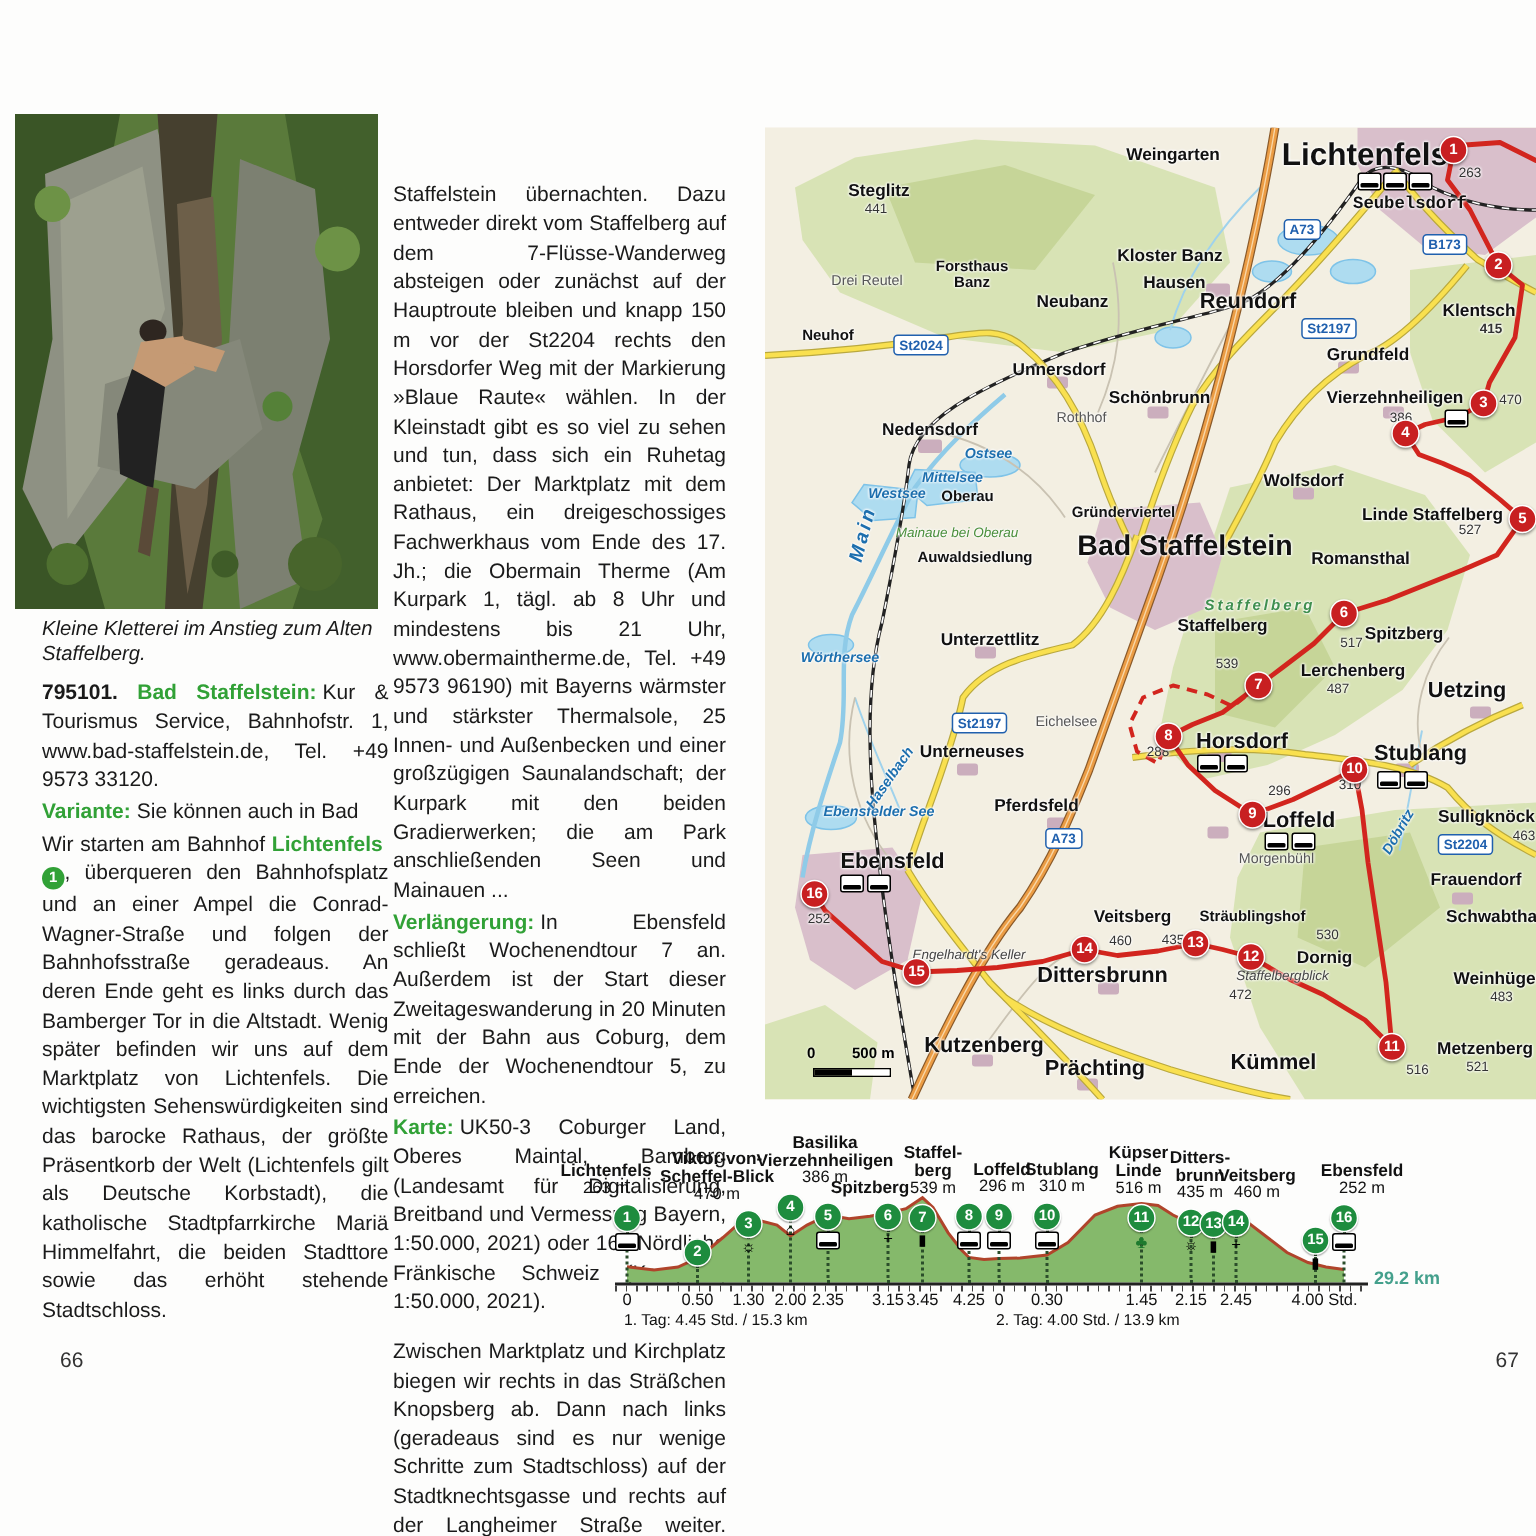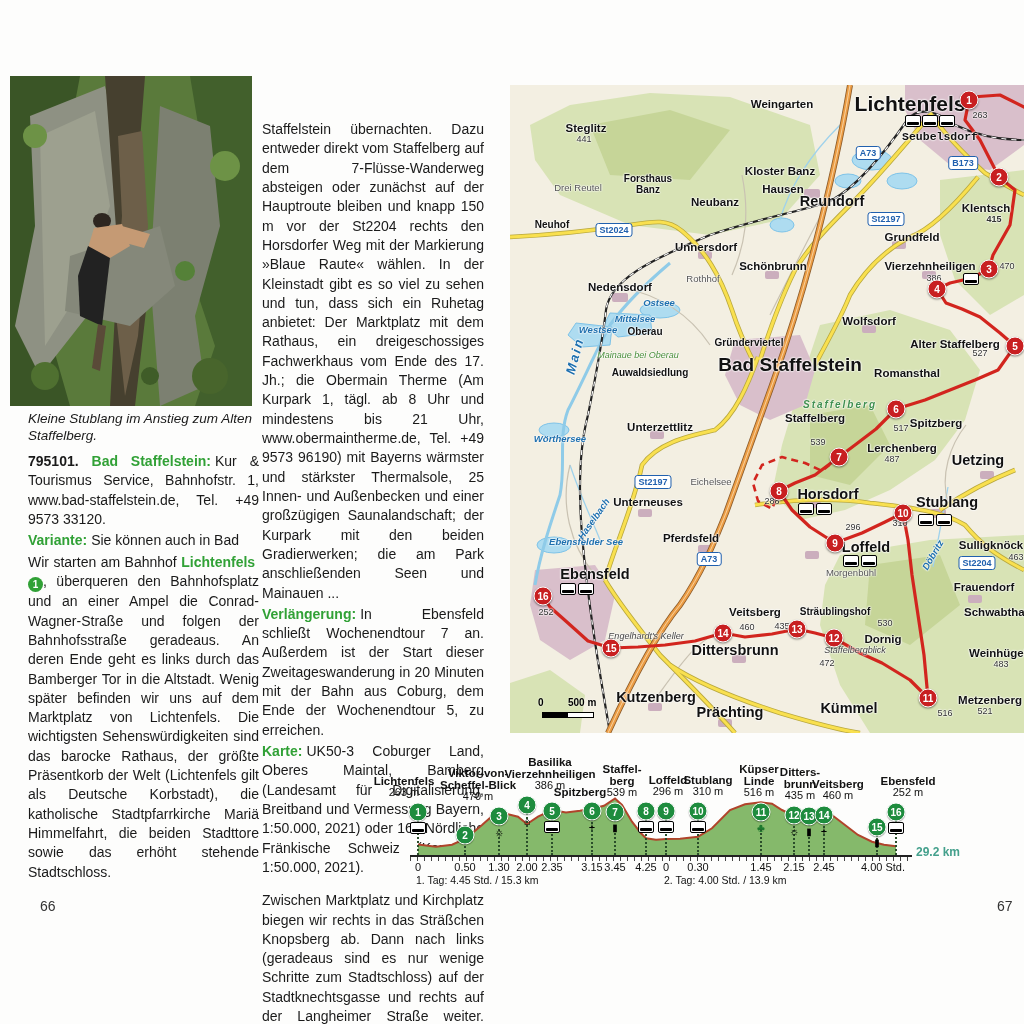--- a/index.html
+++ b/index.html
@@ -89,21 +89,21 @@
     <polygon points="78,170 100,182 92,250 70,240 68,200" fill="#222222"></polygon>
     <polygon points="88,248 96,250 90,295 82,292" fill="#5a4a38"></polygon>
     <circle cx="35" cy="300" r="14" fill="#4f7030"></circle>
     <circle cx="200" cy="300" r="18" fill="#48652c"></circle>
     <circle cx="215" cy="90" r="15" fill="#6d9246"></circle>
     <circle cx="25" cy="60" r="12" fill="#6d9246"></circle>
     <circle cx="175" cy="195" r="10" fill="#558138"></circle>
     <circle cx="140" cy="300" r="9" fill="#3f5c28"></circle>
   </svg>
 
-  <div class="caption">Kleine Stublang im Anstieg zum Alten Staffelberg.</div>
+  <div class="caption">Kleine Kletterei im Anstieg zum Alten Staffelberg.</div>
 
   <div id="col-left" class="col">
     <p class="para"><span class="bold">795101.</span> <span class="grn">Bad Staffelstein:</span><span>Kur &amp; Tourismus Service, Bahnhofstr. 1, www.bad-staffelstein.de, Tel. +49 9573 33120.</span></p>
     <p class="para"><span class="grn">Variante:</span><span>Sie können auch in Bad</span></p>
     <p class="para"><span>Wir starten am Bahnhof</span> <span class="grn" style="margin-right:0">Lichtenfels</span>&nbsp;<span class="tmk">1</span><span>, überqueren den Bahnhofsplatz und an einer Ampel die Conrad-Wagner-Straße und folgen der Bahnhofsstraße geradeaus. An deren Ende geht es links durch das Bamberger Tor in die Altstadt. Wenig später befinden wir uns auf dem Marktplatz von Lichtenfels. Die wichtigsten Sehenswürdigkeiten sind das barocke Rathaus, der größte Präsentkorb der Welt (Lichtenfels gilt als Deutsche Korbstadt), die katholische Stadtpfarrkirche Mariä Himmelfahrt, die beiden Stadttore sowie das erhöht stehende Stadtschloss.</span></p>
   </div>
 
   <div id="col-mid" class="col">
     <p class="para">Staffelstein übernachten. Dazu entweder direkt vom Staffelberg auf dem 7-Flüsse-Wanderweg absteigen oder zunächst auf der Hauptroute bleiben und knapp 150 m vor der St2204 rechts den Horsdorfer Weg mit der Markierung »Blaue Raute« wählen. In der Kleinstadt gibt es so viel zu sehen und tun, dass sich ein Ruhetag anbietet: Der Marktplatz mit dem Rathaus, ein dreigeschossiges Fachwerkhaus vom Ende des 17. Jh.; die Obermain Therme (Am Kurpark 1, tägl. ab 8 Uhr und mindestens bis 21 Uhr, www.obermaintherme.de, Tel. +49 9573 96190) mit Bayerns wärmster und stärkster Thermalsole, 25 Innen- und Außenbecken und einer großzügigen Saunalandschaft; der Kurpark mit den beiden Gradierwerken; die am Park anschließenden Seen und Mainauen ...</p>
     <p class="para"><span class="grn">Verlängerung:</span><span>In Ebensfeld schließt Wochenendtour 7 an. Außerdem ist der Start dieser Zweitageswanderung in 20 Minuten mit der Bahn aus Coburg, dem Ende der Wochenendtour 5, zu erreichen.</span></p>
@@ -220,33 +220,33 @@
         <div class="ml c-town" style="left: 205px; top: 117px;">Neubanz</div>
         <div class="ml c-town" style="left: 273px; top: 104px;">Hausen</div>
         <div class="ml c-mid" style="left: 322px; top: 117px;">Reundorf</div>
         <div class="ml c-sm" style="left: 42px; top: 140px;">Neuhof</div>
         <div class="ml c-town" style="left: 196px; top: 162px;">Unnersdorf</div>
         <div class="ml c-town" style="left: 263px; top: 181px;">Schönbrunn</div>
         <div class="ml c-town" style="left: 402px; top: 152px;">Grundfeld</div>
         <div class="ml c-town" style="left: 476px; top: 123px;">Klentsch</div>
         <div class="ml c-elev" style="left: 484px; top: 135px; font-weight: bold;">415</div>
         <div class="ml c-town" style="left: 110px; top: 202px;">Nedensdorf</div>
-        <div class="ml c-gray" style="left: 193px; top: 194px;">Rothhof</div>
+        <div class="ml c-gray" style="left: 211px; top: 194px;">Rothhof</div>
         <div class="ml c-water" style="left: 149px; top: 218px;">Ostsee</div>
         <div class="ml c-water" style="left: 125px; top: 234px;">Mittelsee</div>
         <div class="ml c-water" style="left: 88px; top: 245px;">Westsee</div>
         <div class="ml c-sm" style="left: 135px; top: 247px;">Oberau</div>
         <div class="ml c-green" style="left: 128px; top: 271px;">Mainaue bei Oberau</div>
         <div class="ml c-waterbig" style="left: 65px; top: 271px; transform: translate(-50%, -50%) rotate(-75deg);">Main</div>
         <div class="ml c-sm" style="left: 239px; top: 258px;">Gründerviertel</div>
         <div class="ml c-big2" style="left: 280px; top: 280px;">Bad Staffelstein</div>
         <div class="ml c-town" style="left: 359px; top: 236px;">Wolfsdorf</div>
         <div class="ml c-town" style="left: 420px; top: 181px;">Vierzehnheiligen</div>
         <div class="ml c-elev" style="left: 424px; top: 194px;">386</div>
-        <div class="ml c-town" style="left: 445px; top: 259px;">Alter Staffelberg</div>
+        <div class="ml c-town" style="left: 445px; top: 259px;">Linde Staffelberg</div>
         <div class="ml c-elev" style="left: 470px; top: 269px;">527</div>
         <div class="ml c-town" style="left: 397px; top: 288px;">Romansthal</div>
         <div class="ml c-sm" style="left: 140px; top: 288px;">Auwaldsiedlung</div>
         <div class="ml c-reserve" style="left: 330px; top: 320px;">Staffelberg</div>
         <div class="ml c-town" style="left: 305px; top: 333px;">Staffelberg</div>
         <div class="ml c-elev" style="left: 308px; top: 358px;">539</div>
         <div class="ml c-town" style="left: 426px; top: 338px;">Spitzberg</div>
         <div class="ml c-elev" style="left: 391px; top: 344px;">517</div>
         <div class="ml c-town" style="left: 392px; top: 363px;">Lerchenberg</div>
         <div class="ml c-elev" style="left: 382px; top: 375px;">487</div>

